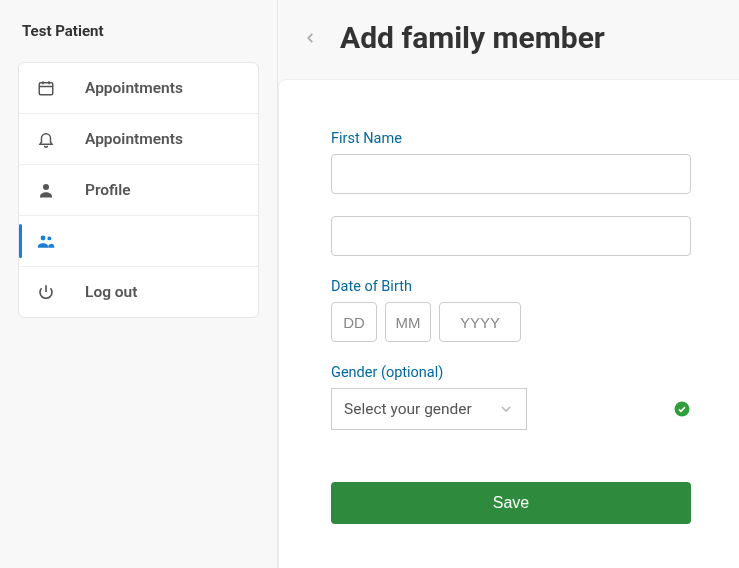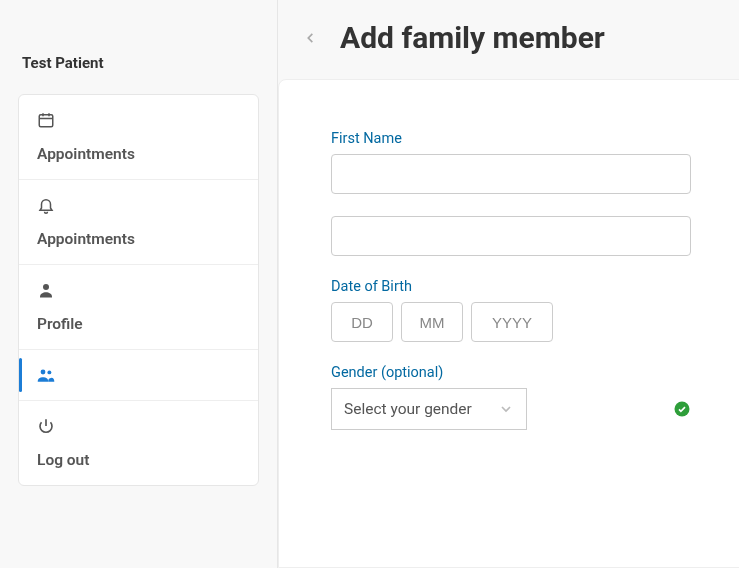--- a/index.html
+++ b/index.html
@@ -15,45 +15,43 @@
       width: 278px;
       min-width: 278px;
       padding: 22px 18px 0 18px;
       border-right: 1px solid #e6e6e6;
     }
     .user-block { margin-bottom: 22px; padding-left:4px; }
     .user-name {
       font-weight: 700;
       font-size: 15px;
       color: #333;
-      margin-top: 32px;
     }
     .user-email {
       font-size: 15px;
       color: #777;
       margin-top: 2px;
     }
     .nav-card {
       background: #fff;
       border: 1px solid #e6e6e6;
       border-radius: 6px;
       overflow: hidden;
     }
     .nav-item {
       display: flex;
       align-items: flex-start;
-      gap: 16px;
+      gap: 30px;
       padding: 16px 18px;
       border-bottom: 1px solid #eee;
       cursor: pointer;
       font-size: 15.5px;
       font-weight: 600;
       color: #555;
       position: relative;
-      flex-direction: column;
     }
     .nav-item:last-child { border-bottom: none; }
     .nav-item.active {
       color: #1c7dd6;
     }
     .nav-item.active::before {
       content: "";
       position: absolute;
       left: 0; top: 8px; bottom: 8px;
       width: 3px;
@@ -114,21 +112,21 @@
       background:#fff;
     }
     .dob-row { display: flex; gap: 8px; }
     .dob-input {
       height: 40px;
       border: 1px solid #ccc;
       border-radius: 4px;
       text-align: center;
       font-size: 15px;
     }
-    .dob-dd, .dob-mm { width: 62px; }
+    .dob-dd, .dob-mm { width: 46px; }
     .dob-yyyy { width: 82px; }
     input::placeholder { color:#888; }
     .gender-row {
       display:flex; align-items:center; justify-content:space-between;
       width:360px;
     }
     .gender-select {
       width: 196px;
       height: 42px;
       border: 1px solid #ccc;
@@ -274,15 +272,16 @@
         </div>
         <span class="tick">
           <svg width="18" height="18" viewBox="0 0 24 24" fill="currentColor">
             <circle cx="12" cy="12" r="10"></circle>
             <path d="M8 12.5l2.5 2.5L16 9.5" stroke="#fff" stroke-width="2.2" fill="none"></path>
           </svg>
         </span>
       </div>
     </div>
 
+    <button class="save-btn">Save</button>
 
   </div>
 </main>
 
 </body></html>

